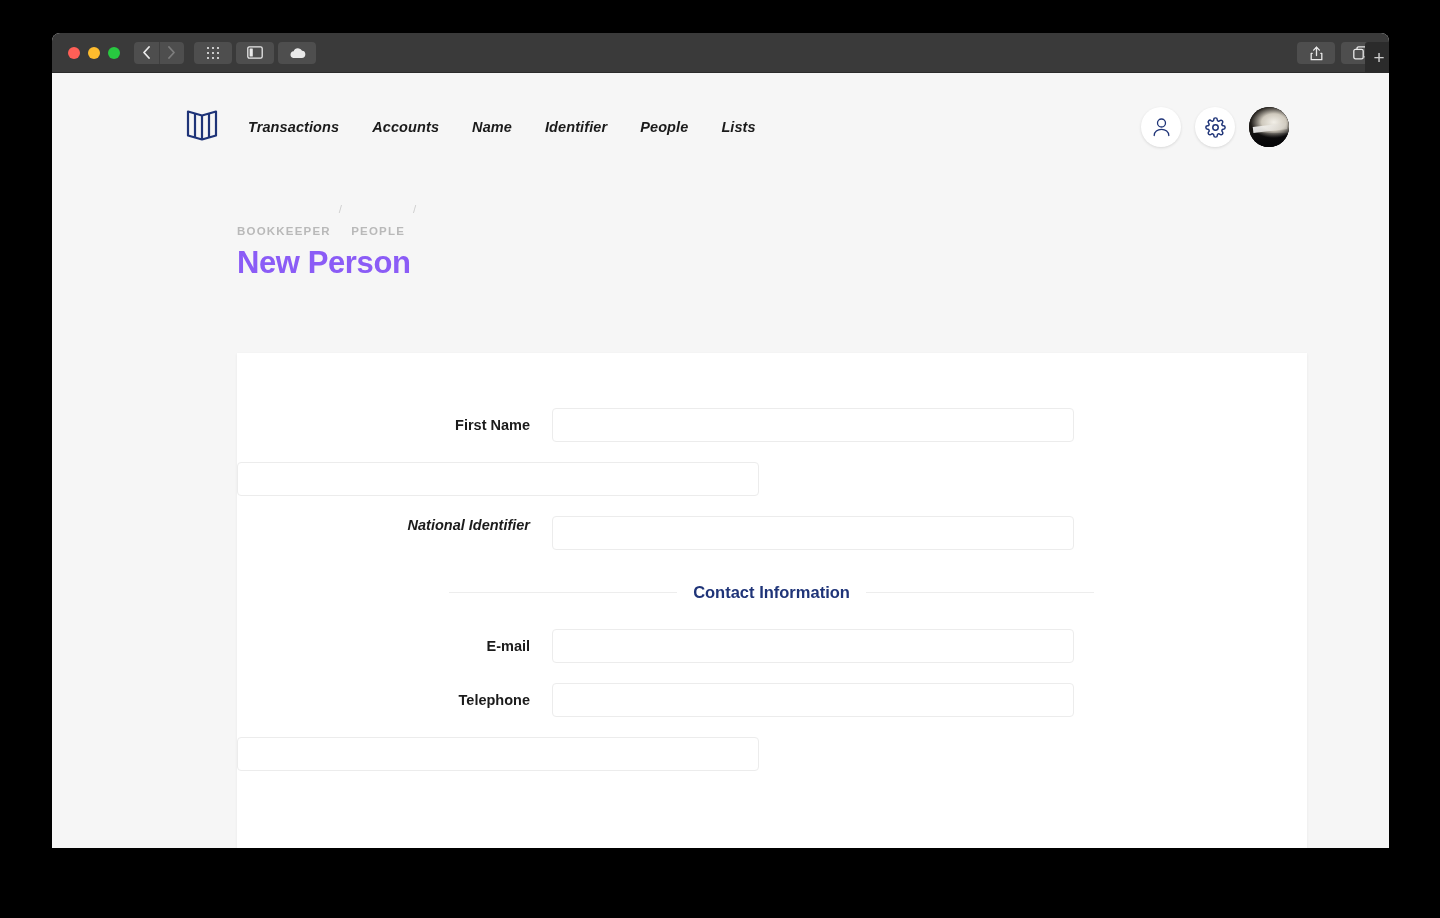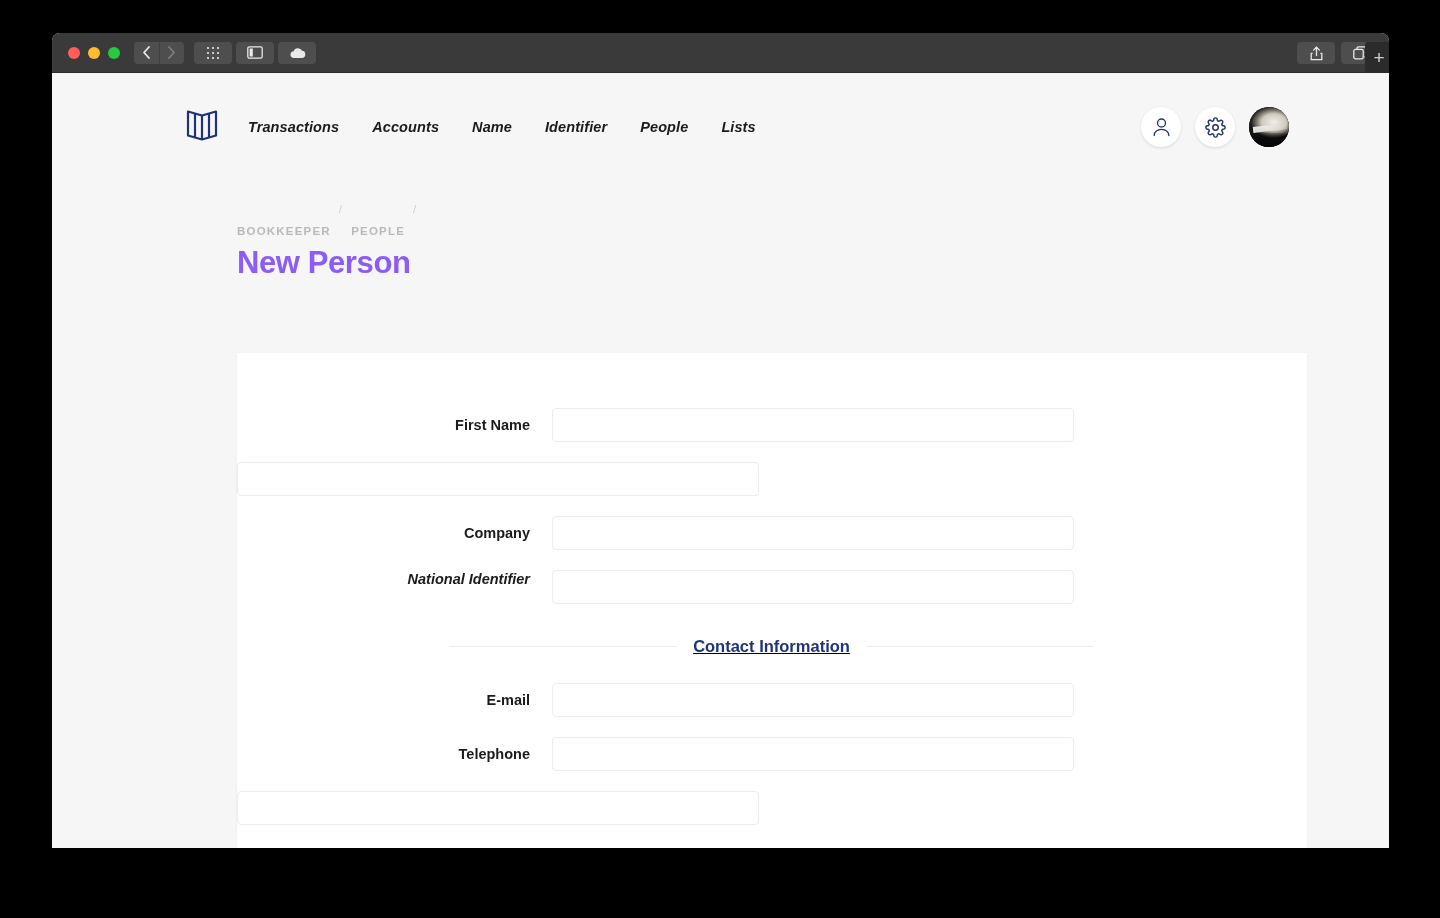--- a/index.html
+++ b/index.html
@@ -219,21 +219,20 @@
     padding: 0 10px;
     outline: none;
   }
 
   .section-divider {
     display: flex;
     align-items: center;
     margin: 33px 0 27px 0;
     padding-left: 212px;
     padding-right: 213px;
-    text-decoration: underline;
   }
   .section-divider .line { flex: 1; height: 1px; background: #ededed; }
   .section-divider .section-title {
     padding: 0 16px;
     font-size: 16.5px;
     font-weight: bold;
     color: #1f3478;
     white-space: nowrap;
   }
 </style>
@@ -375,24 +374,20 @@
 
         <div class="field-row">
           <label class="field-label">First Name</label>
           <input class="field-input" type="text" placeholder="" style="">
         </div>
 
         <div class="field-row">
           <input class="field-input" type="text" placeholder="" style="">
         </div>
 
-        <div class="field-row">
-          <label class="field-label">Company</label>
-          <input class="field-input" type="text" placeholder="" style="">
-        </div>
 
 
 
         <div class="field-row">
           <label class="field-label two-line">National Identifier</label>
           <input class="field-input" type="text" placeholder="" style="">
         </div>
 
         <div class="section-divider">
           <span class="line"></span>

